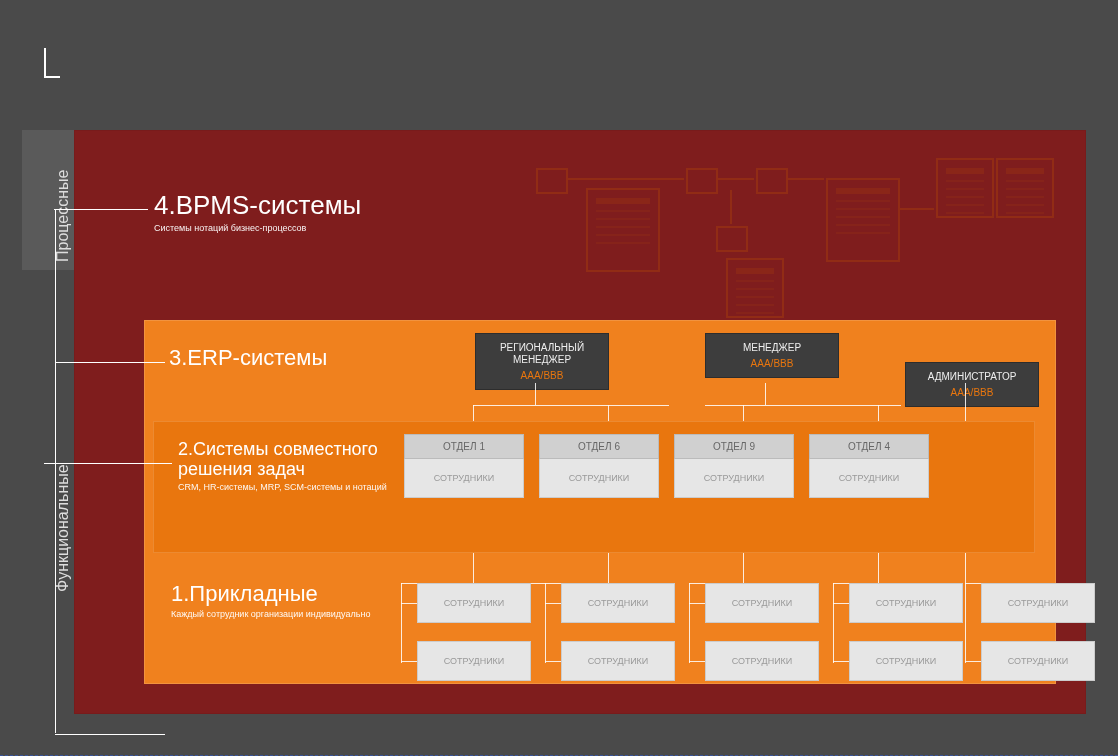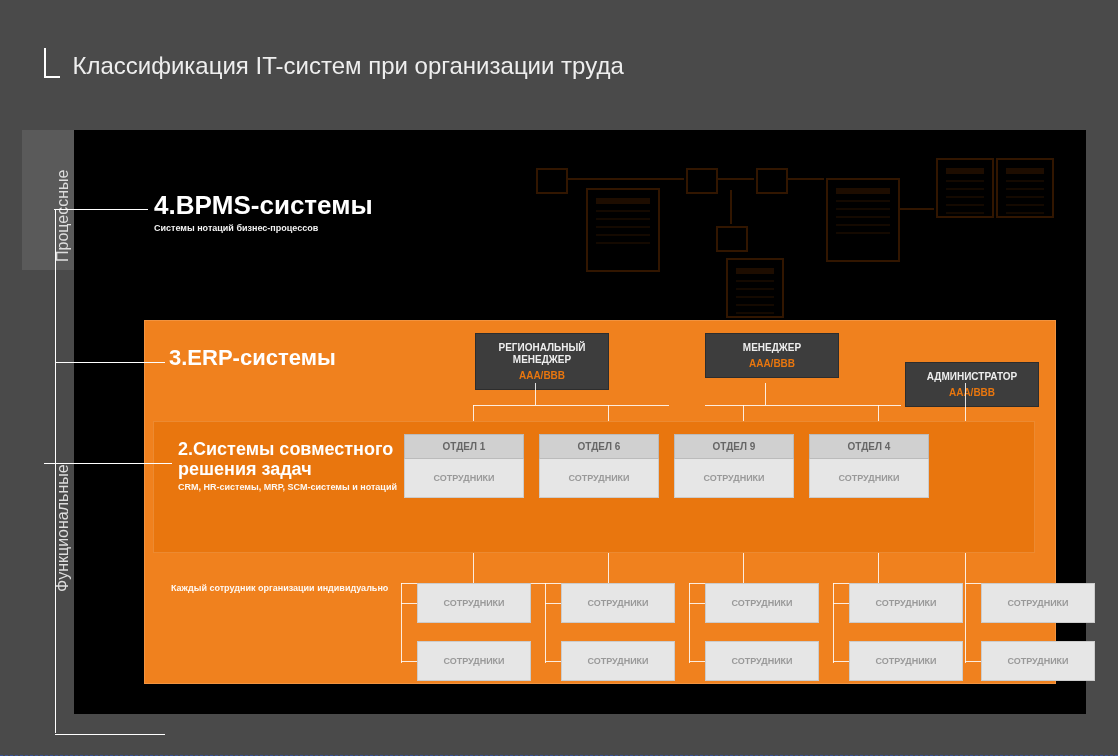--- a/index.html
+++ b/index.html
@@ -7,21 +7,21 @@
   .slide{position:absolute;left:22px;top:22px;right:22px;bottom:22px;background:#4a4a4a;}
   .title-wrap{position:absolute;left:22px;top:30px;}
   .title-tick{display:inline-block;width:14px;height:28px;border-left:2px solid #fff;border-bottom:2px solid #fff;vertical-align:top;margin-right:8px;transform:translateY(-4px);}
   .title{display:inline-block;color:#eee;font-size:24px;font-weight:400;}
   
   .side-label{position:absolute;color:#ddd;font-size:16px;transform:rotate(-90deg);transform-origin:left top;white-space:nowrap;}
   .side-proc{left:32px;top:240px;}
   .side-func{left:32px;top:570px;}
   .side-strip-top{position:absolute;left:0;top:108px;width:52px;height:140px;background:#5a5a5a;}
   
-  .canvas4{position:absolute;left:52px;top:108px;right:10px;bottom:20px;background:#000000;box-shadow:inset 0 0 0 1px rgba(0,0,0,.05);font-weight:bold;}
+  .canvas4{position:absolute;left:52px;top:108px;right:10px;bottom:20px;background:#7f1d1d;box-shadow:inset 0 0 0 1px rgba(0,0,0,.05);}
   
   .canvas3{position:absolute;left:70px;top:190px;right:30px;bottom:30px;background:#F0811E;border:1px solid rgba(255,255,255,.15);padding-left:46px;}
   .canvas2{position:absolute;left:8px;top:100px;right:20px;height:130px;background:#E9760E;border:1px solid rgba(255,255,255,.15);}
   
   .h{color:#fff;}
   .h .num{}
   .h .ttl{}
   .h-sub{color:#fff;font-size:9px;opacity:.95;margin-top:2px;line-height:1.25;}
   .h4{position:absolute;left:80px;top:60px;}
   .h4 .ttl{font-size:26px;}
@@ -58,21 +58,20 @@
   .guide{position:absolute;left:0;right:0;bottom:0;border-top:1px dashed #2b5bd7;opacity:.6;}
 </style>
 </head>
 <body>
 
 <div class="stage">
   <div class="slide">
 
     <div class="title-wrap">
       <span class="title-tick"></span>
-      <span class="title">Классификация IT-систем при организации труда</span>
     </div>
 
     <div class="side-strip-top"></div>
     <div class="side-label side-proc">Процессные</div>
     <div class="side-label side-func">Функциональные</div>
 
     <div class="canvas4">
 
       <div class="leader" style="left:-20px;top:78px;width:94px;height:1px;border-left:none;"></div>
 
@@ -180,20 +179,21 @@
         <div class="wire" style="left:688px;top:262px;width:1px;height:80px;"></div>
         <div class="wire" style="left:688px;top:282px;width:16px;height:1px;"></div>
         <div class="wire" style="left:688px;top:340px;width:16px;height:1px;"></div>
 
         <div class="wire" style="left:820px;top:262px;width:16px;height:1px;"></div>
         <div class="wire" style="left:820px;top:340px;width:16px;height:1px;"></div>
         <div class="wire" style="left:820px;top:262px;width:1px;height:80px;"></div>
 
         <div class="leader" style="left:-90px;top:412px;width:110px;height:1px;border-left:none;"></div>
         <div class="h h1" style="left:26px;top:260px;">
+          <span class="ttl"><span class="num">1.</span><span>Прикладные</span></span>
           <div class="h-sub">Каждый сотрудник организации индивидуально</div>
         </div>
 
         <div class="sbox" style="left:272px;top:262px;">СОТРУДНИКИ</div>
         <div class="sbox" style="left:416px;top:262px;">СОТРУДНИКИ</div>
         <div class="sbox" style="left:560px;top:262px;">СОТРУДНИКИ</div>
         <div class="sbox" style="left:704px;top:262px;">СОТРУДНИКИ</div>
         <div class="sbox" style="left:836px;top:262px;">СОТРУДНИКИ</div>
 
         <div class="sbox" style="left:272px;top:320px;">СОТРУДНИКИ</div>

